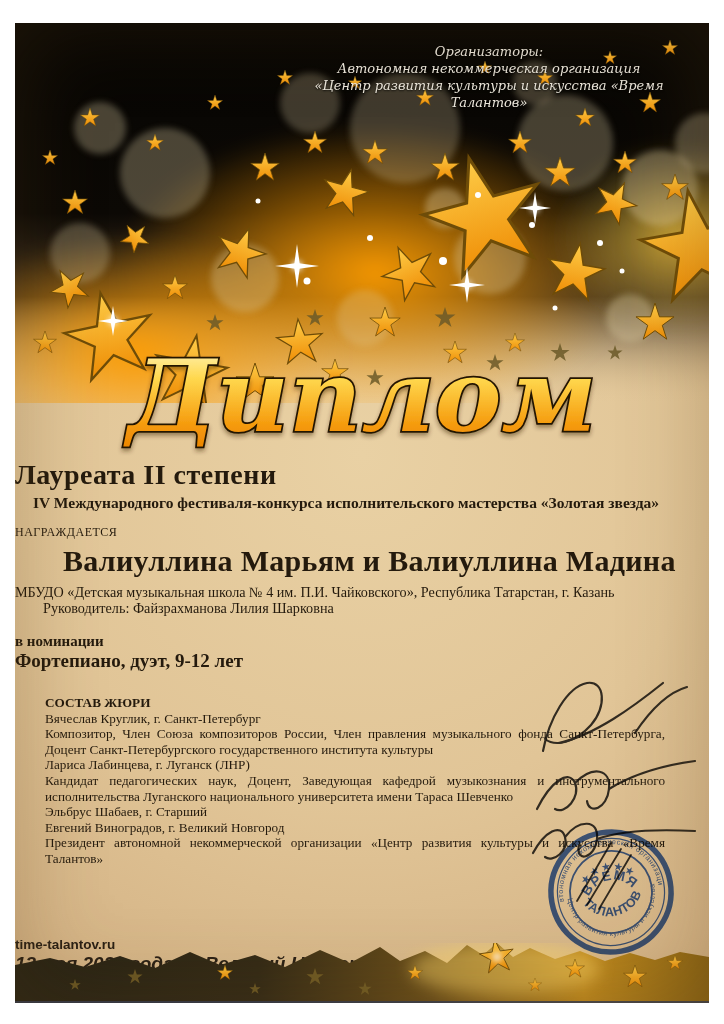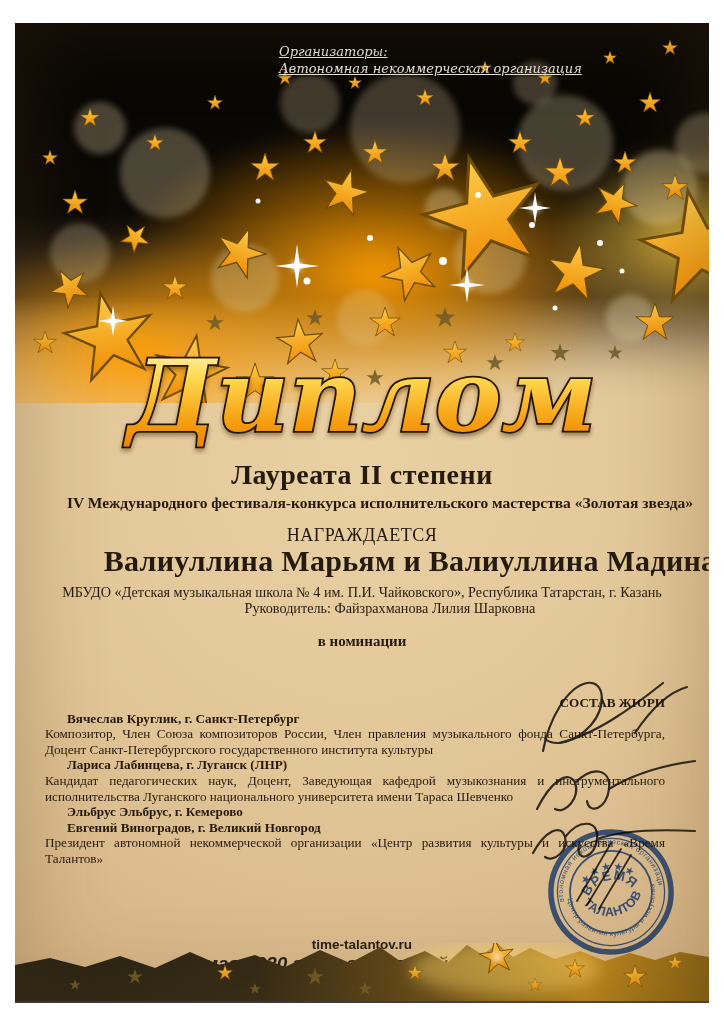--- a/index.html
+++ b/index.html
@@ -3,37 +3,37 @@
 <meta charset="utf-8">
 <style>
   html,body{margin:0;padding:0;background:#ffffff;}
   .page{position:relative;width:724px;height:1024px;background:#ffffff;overflow:hidden;
         font-family:"Liberation Serif", serif;}
   .cert{position:absolute;left:15px;top:23px;width:694px;height:980px;overflow:hidden;
         background:radial-gradient(ellipse 120% 85% at 50% 44%, #e9d1a4 0%, #e1c597 42%, #d4b385 72%, #c19e6e 100%);}
   .cert::after{content:"";position:absolute;inset:0;pointer-events:none;
         box-shadow:inset 0 0 90px rgba(92,62,22,.30);}
   .hdr{position:absolute;left:0;top:0;}
-  .organizers{position:absolute;top:20px;right:10px;width:420px;text-align:left;
+  .organizers{position:absolute;top:20px;right:10px;width:420px;text-align:center;
         color:#ece7dc;font-family:"DejaVu Serif", serif;font-style:italic;
-        font-size:13px;line-height:17px;text-shadow:0 1px 2px rgba(0,0,0,.8);text-decoration:underline;}
+        font-size:13px;line-height:17px;text-shadow:0 1px 2px rgba(0,0,0,.8);}
   .titlesvg{position:absolute;left:0;top:300px;}
-  .cline{position:absolute;left:0;width:100%;text-align:center;color:#241a0d;}
+  .cline{position:absolute;left:0;width:100%;color:#241a0d;}
   .t-degree{top:436px;font-size:28px;font-weight:bold;letter-spacing:.5px;}
   .t-festival{top:471px;font-size:15.5px;font-weight:bold;margin-left:18px;}
-  .t-awarded{top:502px;font-size:18px;letter-spacing:.5px;}
+  .t-awarded{top:502px;font-size:12px;letter-spacing:.5px;}
   .t-name{top:521px;font-size:30px;font-weight:bold;letter-spacing:.3px;margin-left:48px;}
   .t-school{top:561px;font-size:14.2px;}
   .t-teacher{top:577px;font-size:14.2px;padding-left:28px;}
   .t-nomlabel{top:610px;font-size:15px;font-weight:bold;}
   .t-nom{top:627px;font-size:19px;font-weight:bold;}
   .jury{position:absolute;left:30px;top:672px;width:620px;color:#241a0d;
         font-size:13.2px;line-height:15.6px;text-align:justify;}
-  .jury .jhead{font-weight:bold;text-align:right;font-family:Liberation Serif, serif;}
-  .jury .jname{font-weight:bold;text-align:left;margin-left:22px;}
+  .jury .jhead{font-weight:bold;text-align:left;font-family:Liberation Serif, serif;}
+  .jury .jname{font-weight:normal;text-align:left;}
   .dateline{top:898px;font-family:"Liberation Sans", sans-serif;
         font-weight:bold;font-style:italic;font-size:19px;color:#2a2015;margin-top:32px;}
   .siteline{top:914px;font-family:"Liberation Sans", sans-serif;
         font-weight:bold;font-size:13.5px;color:#2a2015;}
   .fband{position:absolute;left:0;top:920px;}
   .sigs{position:absolute;left:500px;top:650px;}
   .stamp{position:absolute;left:526px;top:799px;mix-blend-mode:multiply;opacity:.88;}
 </style>
 </head>
 <body>
@@ -172,20 +172,21 @@
           <circle cx="243" cy="178" r="2.5"></circle>
       <circle cx="355" cy="215" r="3"></circle>
           <circle cx="540" cy="285" r="2.5"></circle>
           <circle cx="585" cy="220" r="3"></circle>
     </g>
   </svg>
 
   <div class="organizers">
     <div>Организаторы:</div>
     <div>Автономная некоммерческая организация</div>
+    <div>«Центр развития культуры и искусства «Время Талантов»</div>
   </div>
 
   <svg class="titlesvg" width="694" height="140" viewBox="0 0 694 140">
     <defs>
       <linearGradient id="tg" x1="0" y1="0" x2="0" y2="1">
         <stop offset="0" stop-color="#fffbd6"></stop>
             <stop offset="0.35" stop-color="#ffd84e"></stop>
         <stop offset="0.75" stop-color="#f59a0c"></stop>
             <stop offset="1" stop-color="#e97f00"></stop>
       </linearGradient>
@@ -196,28 +197,29 @@
     <text x="347" y="108" text-anchor="middle" font-family="DejaVu Serif, serif" font-style="italic" font-weight="bold" font-size="100" fill="url(#tg)" stroke="#241303" stroke-width="3.5" paint-order="stroke" filter="url(#tshadow)">Диплом</text>
   </svg>
 
   <div class="cline t-degree">Лауреата II степени</div>
   <div class="cline t-festival">IV Международного фестиваля-конкурса исполнительского мастерства «Золотая звезда»</div>
   <div class="cline t-awarded">НАГРАЖДАЕТСЯ</div>
   <div class="cline t-name">Валиуллина Марьям и Валиуллина Мадина</div>
   <div class="cline t-school">МБУДО «Детская музыкальная школа № 4 им. П.И. Чайковского», Республика Татарстан, г. Казань</div>
   <div class="cline t-teacher">Руководитель: Файзрахманова Лилия Шарковна</div>
   <div class="cline t-nomlabel">в номинации</div>
+  <div class="cline t-nom">Фортепиано, дуэт, 9-12 лет</div>
 
   <div class="jury">
     <div class="jhead">СОСТАВ ЖЮРИ</div>
     <div class="jname">Вячеслав Круглик, г. Санкт-Петербург</div>
     <div class="jbio">Композитор, Член Союза композиторов России, Член правления музыкального фонда Санкт-Петербурга, Доцент Санкт-Петербургского государственного института культуры</div>
     <div class="jname">Лариса Лабинцева, г. Луганск (ЛНР)</div>
     <div class="jbio">Кандидат педагогических наук, Доцент, Заведующая кафедрой музыкознания и инструментального исполнительства Луганского национального университета имени Тараса Шевченко</div>
-    <div class="jname">Эльбрус Эльбрус, г. Кемерово</div>
+    <div class="jname">Эльбрус Шабаев, г. Старший</div>
     <div class="jname">Евгений Виноградов, г. Великий Новгород</div>
     <div class="jbio">Президент автономной некоммерческой организации «Центр развития культуры и искусства «Время Талантов»</div>
   </div>
 
   <div class="cline dateline">13 мая 2020 года, г. Великий Новгород</div>
   <div class="cline siteline">time-talantov.ru</div>
 
   <svg class="fband" width="694" height="62" viewBox="0 0 694 62">
     <defs>
       <linearGradient id="fbg" x1="0" y1="0" x2="1" y2="0">

